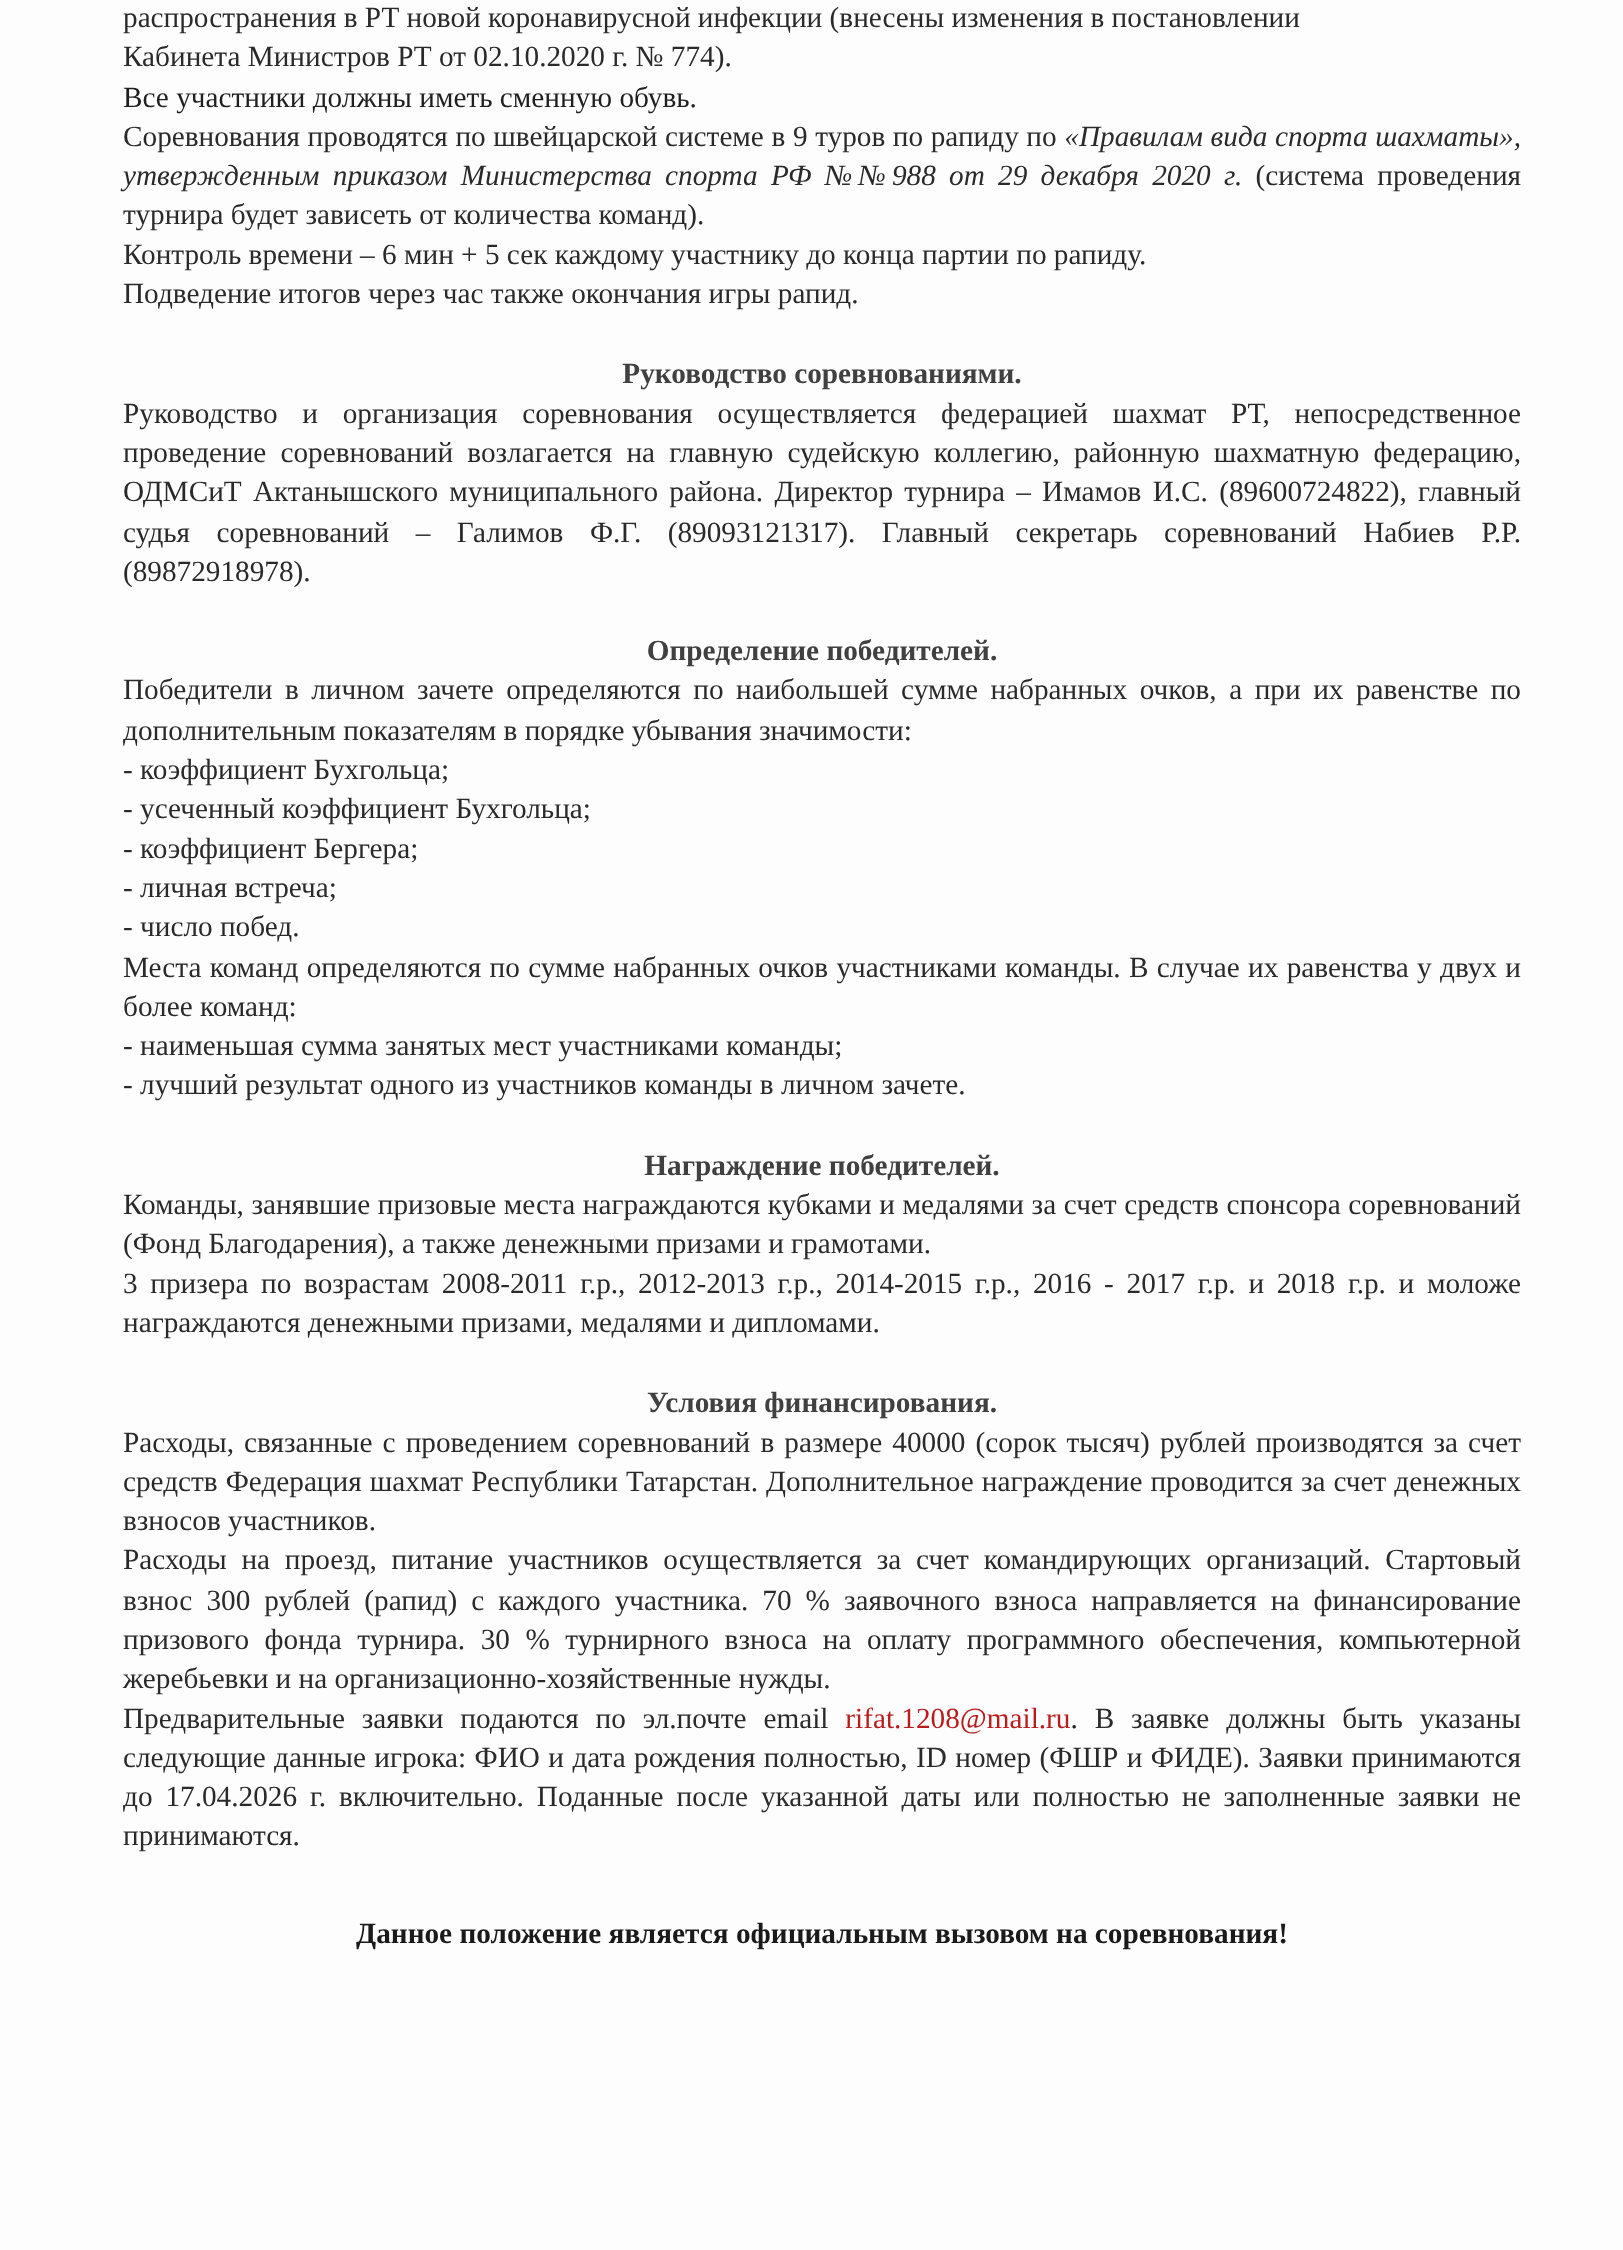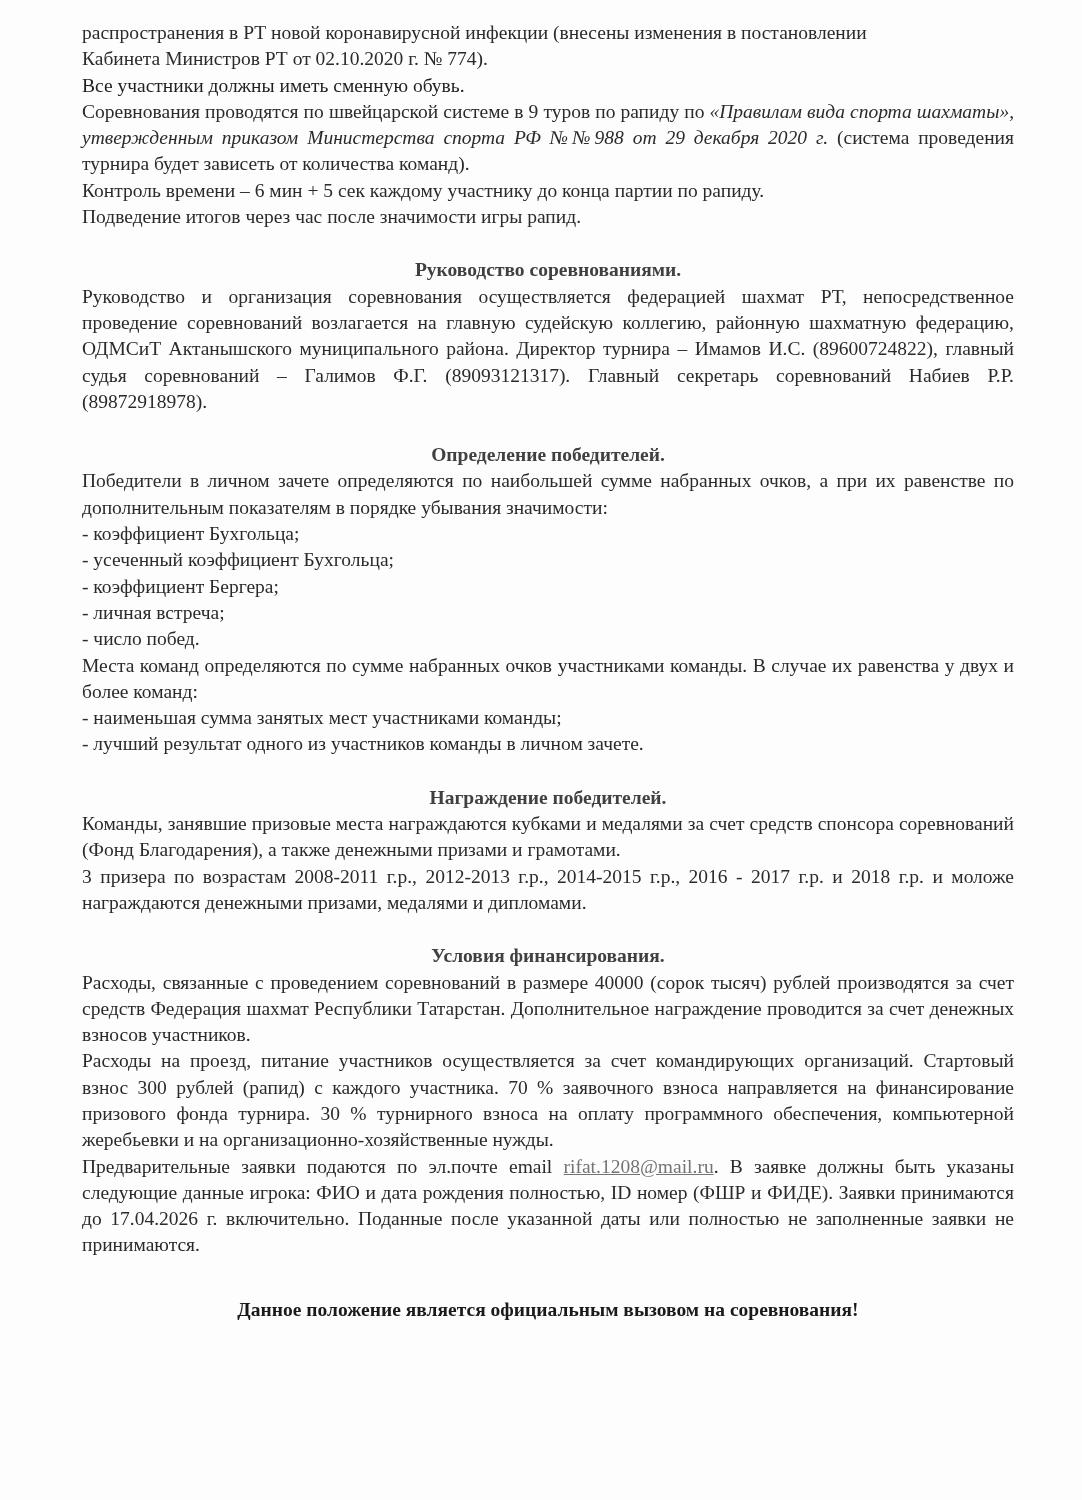--- a/index.html
+++ b/index.html
@@ -2,47 +2,47 @@
 <html><head>
 <meta charset="utf-8">
 <style>
   html, body { margin: 0; padding: 0; background: #fdfdfd; }
   body {
     width: 1082px; height: 1500px; overflow: hidden; position: relative;
     font-family: "Liberation Serif", serif;
     color: #2a2a2a;
   }
   .page {
-    position: absolute; left: 82px; top: 20px; width: 932px;
+    position: absolute; left: 82px; top: 0; width: 932px;
     font-size: 19.5px; line-height: 26.3px;
   }
   .p { margin: 0; }
   .j { text-align: justify; text-align-last: left; }
   .b { font-weight: normal; color: #1f1f1f; }
   .i { font-style: italic; }
   .h {
     text-align: center; font-weight: bold; margin: 0;
     color: #404040;
   }
   .gap { height: 26px; }
   .gap2 { height: 27px; }
-  .link { text-decoration: underline; color: #737373; }
+  .link { color: #b91c1c; }
   .footer { text-align: center; font-weight: bold; margin: 12px; color: #1a1a1a; }
 </style>
 </head>
 <body>
 
 <div class="page">
 
   <p class="p">распространения в РТ новой коронавирусной инфекции (внесены изменения в постановлении</p>
   <p class="p">Кабинета Министров РТ от 02.10.2020 г. № 774).</p>
   <p class="p b">Все участники должны иметь сменную обувь.</p>
   <p class="p j"><span>Соревнования проводятся по швейцарской системе в 9 туров по рапиду по </span><span class="i">«Правилам вида спорта шахматы», утвержденным приказом Министерства спорта РФ №№988 от 29 декабря 2020 г.</span><span> (система проведения турнира будет зависеть от количества команд).</span></p>
   <p class="p">Контроль времени – 6 мин + 5 сек каждому участнику до конца партии по рапиду.</p>
-  <p class="p">Подведение итогов через час после значимости игры рапид.</p>
+  <p class="p">Подведение итогов через час также окончания игры рапид.</p>
 
   <div class="gap2"></div>
 
   <p class="h">Руководство соревнованиями.</p>
   <p class="p j">Руководство и организация соревнования осуществляется федерацией шахмат РТ, непосредственное проведение соревнований возлагается на главную судейскую коллегию, районную шахматную федерацию, ОДМСиТ Актанышского муниципального района. Директор турнира – Имамов И.С. (89600724822), главный судья соревнований – Галимов Ф.Г. (89093121317). Главный секретарь соревнований Набиев Р.Р. (89872918978).</p>
 
   <div class="gap2"></div>
 
   <p class="h">Определение победителей.</p>
   <p class="p j">Победители в личном зачете определяются по наибольшей сумме набранных очков, а при их равенстве по дополнительным показателям в порядке убывания значимости:</p>

